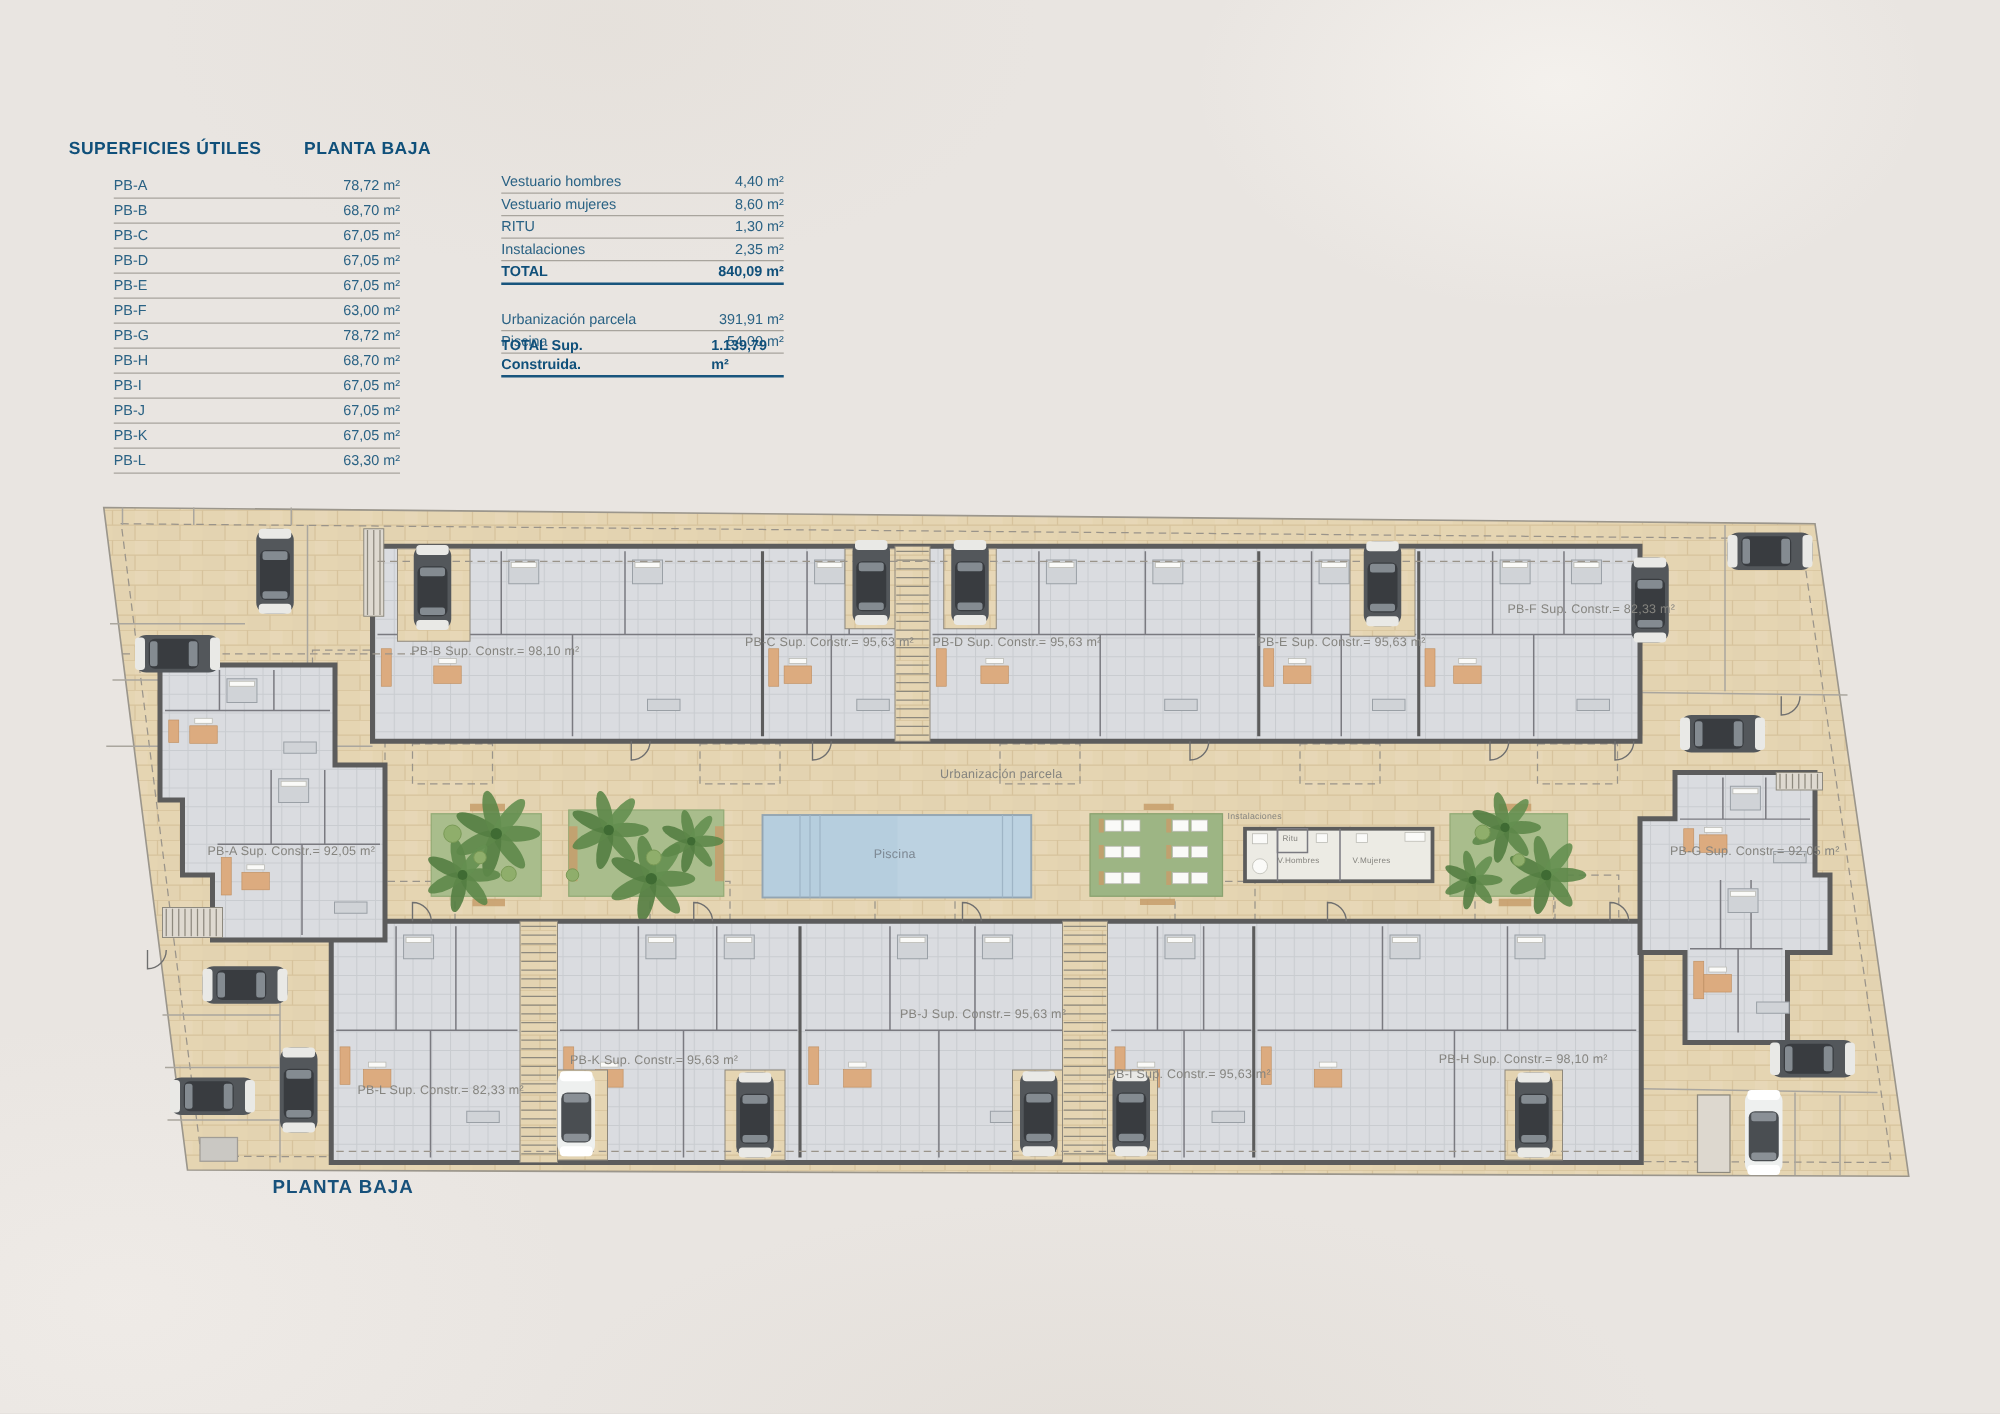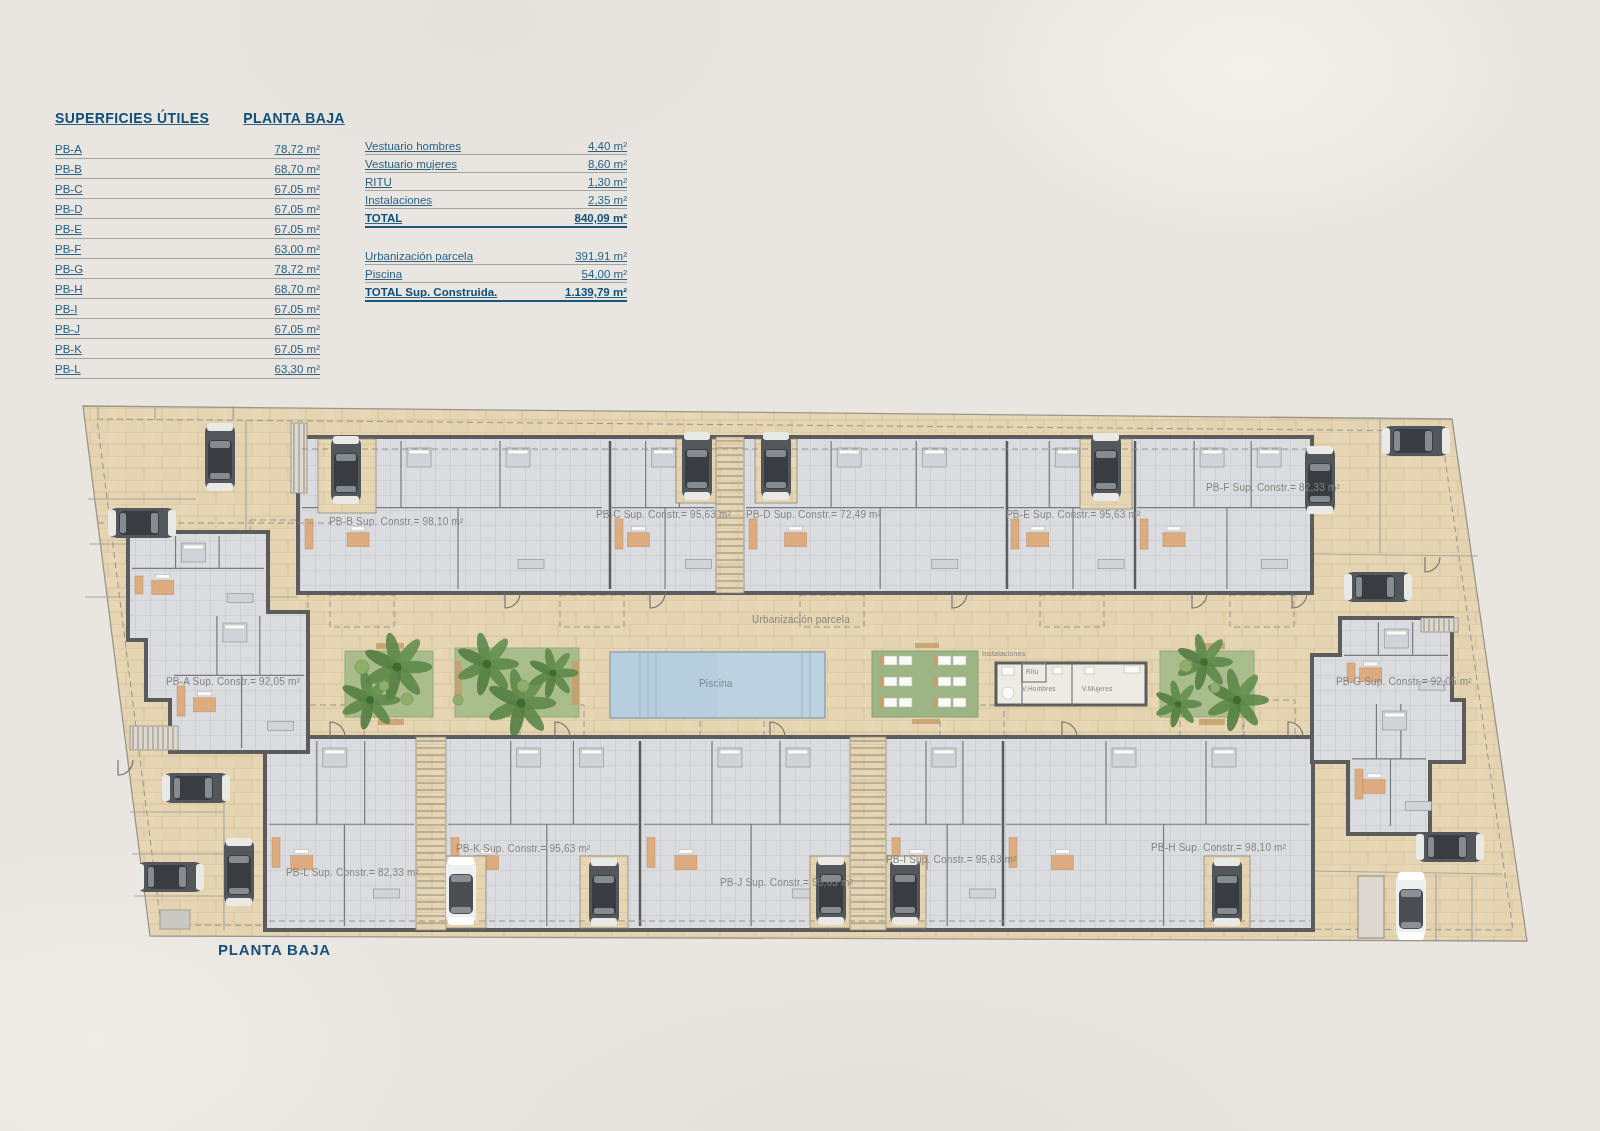--- a/index.html
+++ b/index.html
@@ -7,27 +7,27 @@
     position:relative;width:1600px;height:1131px;overflow:hidden;
     font-family:"Liberation Sans","DejaVu Sans",sans-serif;
     background:
       radial-gradient(420px 260px at 78% 6%, rgba(245,242,238,.9) 0%, rgba(245,242,238,0) 70%),
       radial-gradient(520px 320px at 6% 92%, rgba(240,236,232,.8) 0%, rgba(240,236,232,0) 70%),
       radial-gradient(700px 300px at 55% 102%, rgba(226,221,215,.8) 0%, rgba(226,221,215,0) 65%),
       radial-gradient(500px 280px at 30% 2%, rgba(228,223,217,.7) 0%, rgba(228,223,217,0) 70%),
       #e9e5e1;
   }
   
-  .tbl{position:absolute;color:#2a6284;text-decoration:underline;}
+  .tbl{position:absolute;color:#2a6284;}
   .tbl-left{left:55px;top:110px;width:265px;}
   .tbl-right{left:365px;top:137px;width:262px;}
   .tbl-head{display:flex;font-weight:bold;color:#10507a;font-size:14px;letter-spacing:.4px;margin-bottom:13px;white-space:nowrap;}
   .tbl-head .h2{margin-left:34px;}
   .trow{display:flex;justify-content:space-between;align-items:flex-end;
-        border-bottom:1px solid #a8a49d;font-size:11.5px;height:19px;line-height:17px;}
+        border-bottom:1px solid #a8a49d;font-size:11.5px;height:19px;line-height:17px;margin-left:36px;}
   .tbl-right .trow{height:17px;line-height:15px;}
   .trow .tv{text-align:left;}
   .trow.total{border-bottom:2px solid #19557d;font-weight:bold;color:#10507a;gap:44px;}
   .tgap{height:19px;}
   
   #plan-svg{position:absolute;left:0;top:0;width:1600px;height:1131px;}
   .plabel{position:absolute;font-size:10px;color:#85847f;letter-spacing:.2px;white-space:nowrap;z-index:5;}
   .plabel.small{font-size:7px;}
   .plabel.tiny{font-size:6.5px;}
   .plabel.water{color:#7d8893;}
@@ -586,27 +586,27 @@
         <use href="#car" transform="translate(905,891) rotate(0)" style="--b:#53575b;--r:#393c40;--t:#e9e9e6;--g:#848b91"></use>
         <use href="#car" transform="translate(1227,892) rotate(0)" style="--b:#53575b;--r:#393c40;--t:#e9e9e6;--g:#848b91"></use>
         <use href="#car" transform="translate(1411,906) rotate(0)" style="--b:#eef0ef;--r:#4a4e52;--t:#ffffff;--g:#8a9096"></use>
         <use href="#car" transform="translate(1450,847) rotate(90)" style="--b:#53575b;--r:#393c40;--t:#e9e9e6;--g:#848b91"></use>
       </g>
   </svg>
 
   <div class="plabel" style="left:166px;top:676px">PB-A Sup. Constr.= 92,05 m²</div>
   <div class="plabel" style="left:329px;top:516px">PB-B Sup. Constr.= 98,10 m²</div>
   <div class="plabel" style="left:596px;top:509px">PB-C Sup. Constr.= 95,63 m²</div>
-  <div class="plabel" style="left:746px;top:509px">PB-D Sup. Constr.= 72,49 m²</div>
+  <div class="plabel" style="left:746px;top:509px">PB-D Sup. Constr.= 95,63 m²</div>
   <div class="plabel" style="left:1006px;top:509px">PB-E Sup. Constr.= 95,63 m²</div>
   <div class="plabel" style="left:1206px;top:482px">PB-F Sup. Constr.= 82,33 m²</div>
   <div class="plabel" style="left:1336px;top:676px">PB-G Sup. Constr.= 92,05 m²</div>
   <div class="plabel" style="left:1151px;top:842px">PB-H Sup. Constr.= 98,10 m²</div>
   <div class="plabel" style="left:886px;top:854px">PB-I Sup. Constr.= 95,63 m²</div>
-  <div class="plabel" style="left:720px;top:877px">PB-J Sup. Constr.= 95,63 m²</div>
+  <div class="plabel" style="left:720px;top:806px">PB-J Sup. Constr.= 95,63 m²</div>
   <div class="plabel" style="left:456px;top:843px">PB-K Sup. Constr.= 95,63 m²</div>
   <div class="plabel" style="left:286px;top:867px">PB-L Sup. Constr.= 82,33 m²</div>
   <div class="plabel" style="left:752px;top:614px">Urbanización parcela</div>
   <div class="plabel water" style="left:699px;top:678px">Piscina</div>
   <div class="plabel small" style="left:982px;top:650px">Instalaciones</div>
   <div class="plabel tiny" style="left:1026px;top:668px">Ritu</div>
   <div class="plabel tiny" style="left:1022px;top:685px">V.Hombres</div>
   <div class="plabel tiny" style="left:1082px;top:685px">V.Mujeres</div>
   <div class="caption">PLANTA BAJA</div>
 </div>

